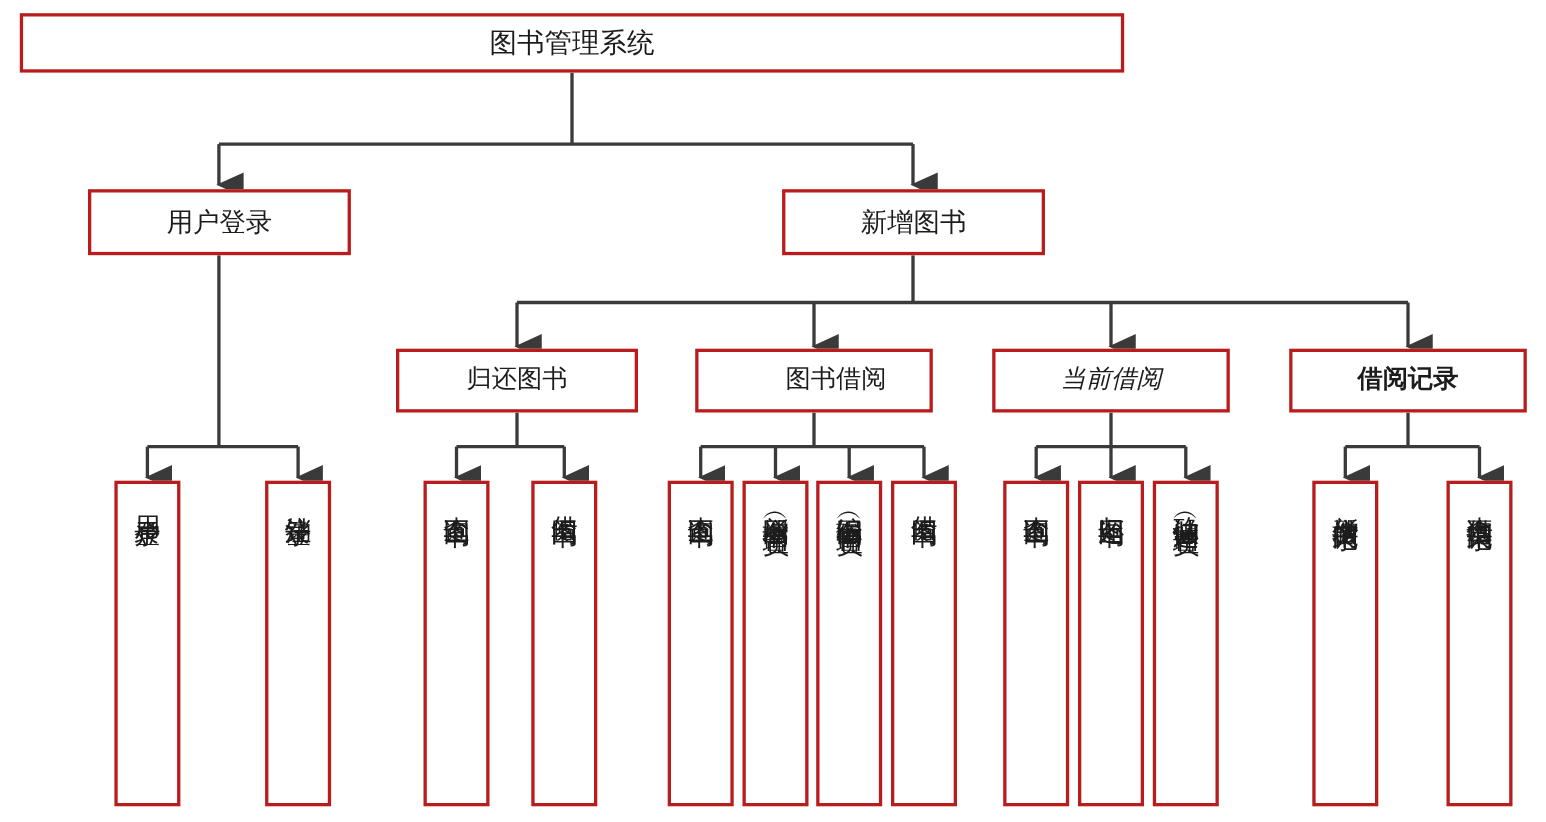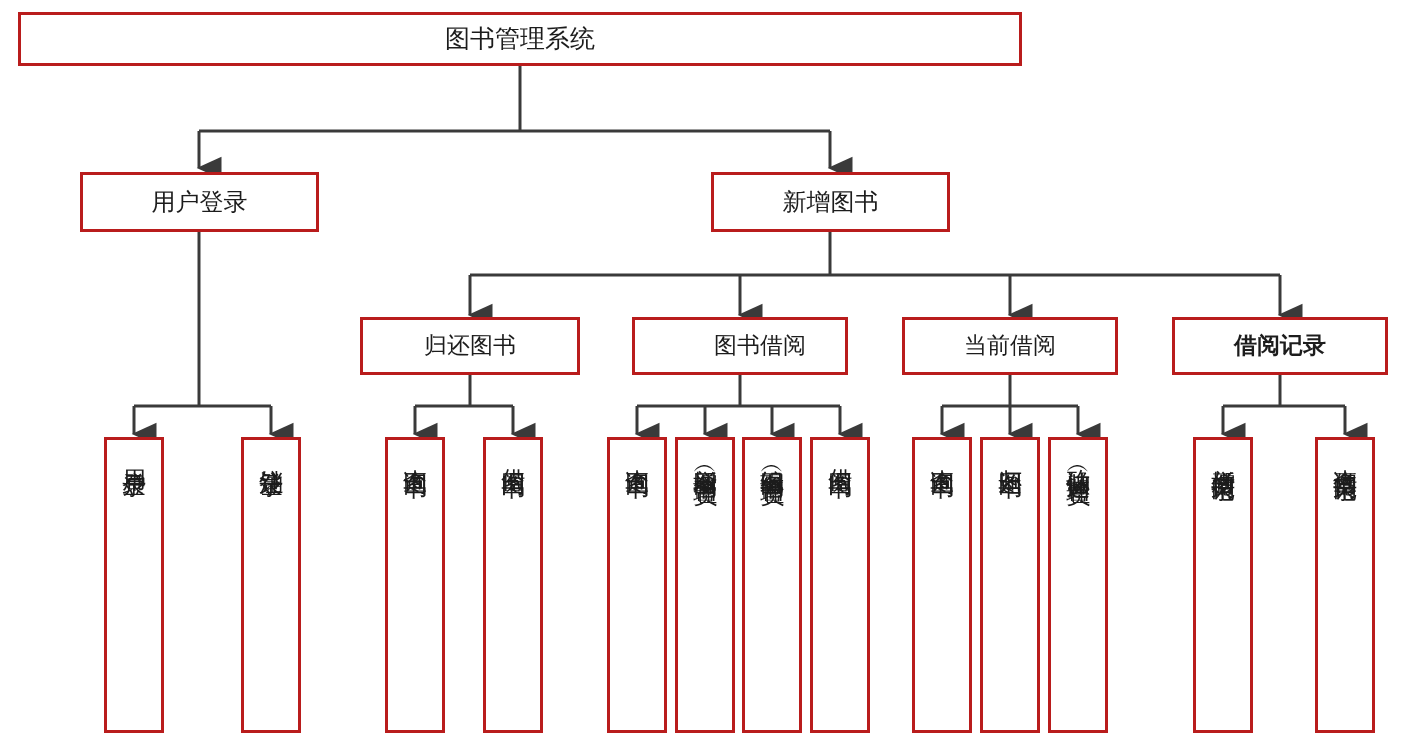--- a/index.html
+++ b/index.html
@@ -137,21 +137,21 @@
   </div>
 
   <div class="node level2" style="left:360px; top:317px; width:220px; height:58px;">
     <span>归还图书</span>
   </div>
 
   <div class="node level2" style="left:632px; top:317px; width:216px; height:58px;padding-left:40px;">
     <span>图书借阅</span>
   </div>
 
-  <div class="node level2" style="left:902px; top:317px; width:216px; height:58px;">
+  <div class="node level2" style="left:902px; top:317px; width:216px; height:58px;font-style:italic;">
     <span>当前借阅</span>
   </div>
 
   <div class="node level2" style="left:1172px; top:317px; width:216px; height:58px;font-weight:bold;">
     <span>借阅记录</span>
   </div>
 
   <div class="node leaf" style="left:104px; top:437px; width:60px; height:296px;">
     <span class="leaf-label">用户登录</span>
   </div>

